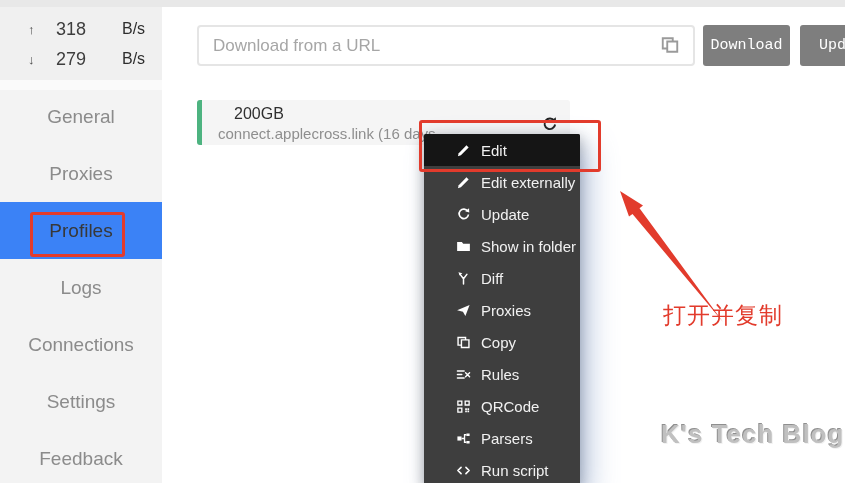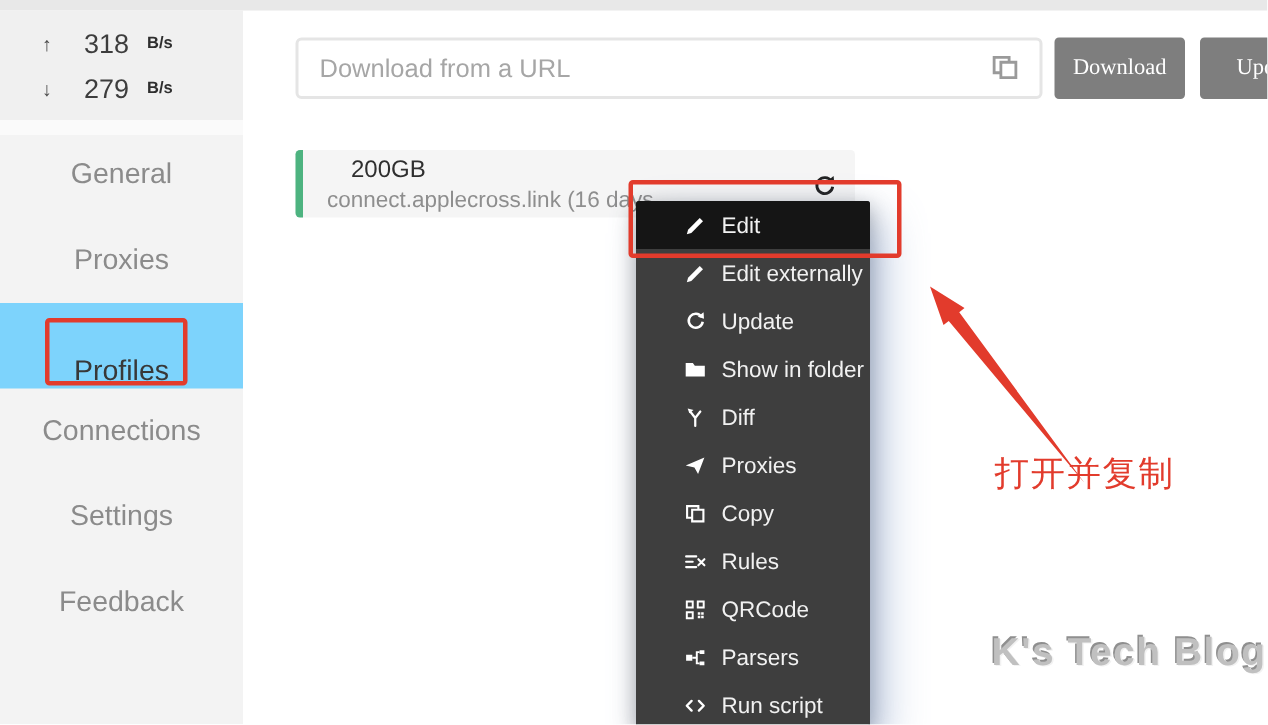--- a/index.html
+++ b/index.html
@@ -7,37 +7,37 @@
   body { font-family:"Liberation Sans","DejaVu Sans",sans-serif; background:#fff; }
   #screen { position:relative; width:845px; height:483px; overflow:hidden; background:#fff; }
 
   .top-strip { position:absolute; left:0; top:0; width:845px; height:7px; background:#e8e8e8; }
 
   .sidebar { position:absolute; left:0; top:7px; width:162px; height:476px; background:#f3f3f3; }
   .traffic { position:absolute; left:0; top:0; width:162px; height:73px; background:#f0f0f0; padding-top:7px; }
   .t-row { height:30px; display:flex; align-items:center; padding-left:28px; }
   .t-arrow { width:20px; font-size:13px; color:#4a4a4a; }
   .t-val { width:38px; text-align:right; font-size:18px; color:#3d3d3d; }
-  .t-unit { margin-left:12px; font-size:11px; font-weight:bold; color:#2e2e2e; }
+  .t-unit { margin-left:36px; font-size:16px; font-weight:normal; color:#2e2e2e; }
   .side-gap { position:absolute; left:0; top:73px; width:162px; height:10px; background:#fafafa; }
   .nav { position:absolute; left:0; top:81px; width:162px; }
   .nav-item { height:57px; display:flex; align-items:center; justify-content:center;
               font-size:19px; color:#8b8b8b; cursor:pointer; }
-  .nav-item.selected { background:#7dd3fc; color:#383838;align-items:flex-end; }
+  .nav-item.selected { background:#3b82f6; color:#383838; }
 
   .url-input { position:absolute; left:197px; top:25px; width:498px; height:41px;
                border:2px solid #e5e5e5; border-radius:4px; padding:0 44px 0 14px;
                font-size:17px; color:#444; outline:none; background:#fff;
                font-family:"Liberation Sans",sans-serif; }
   .url-input::placeholder { color:#a6a6a6; }
   .paste-ic { position:absolute; left:660px; top:35px; width:20px; height:20px;
               color:#9a9a9a; cursor:pointer; }
   .btn { position:absolute; top:25px; height:41px; background:var(--gray-btn); color:#fff;
          font-size:15px; border:none; border-radius:3px; display:flex; align-items:center;
-         justify-content:center; cursor:pointer; font-family:Liberation Serif, serif; }
+         justify-content:center; cursor:pointer; font-family:Liberation Mono, monospace; }
   .btn-download { left:703px; width:87px; }
   .btn-update { left:800px; width:92px; }
 
   .card { position:absolute; left:197px; top:100px; width:373px; height:45px;
           background:#f5f5f5; border-radius:3px; cursor:pointer; }
   .card-bar { position:absolute; left:0; top:0; width:5px; height:45px;
               background:#4db380; border-radius:3px 0 0 3px; }
   .card-title { position:absolute; left:21px; top:5px; font-size:16px; color:#2f2f2f;margin-left:16px; }
   .card-sub { position:absolute; left:21px; top:25px; font-size:15px; color:#8e8e8e; white-space:nowrap; }
   .card-refresh { position:absolute; left:541px; top:116px; width:17px; height:17px;
@@ -87,20 +87,23 @@
         <div class="nav-item">
           <span>General</span>
         </div>
         <div class="nav-item">
           <span>Proxies</span>
         </div>
         <div class="nav-item selected">
           <span>Profiles</span>
         </div>
         <div class="nav-item">
+          <span>Logs</span>
+        </div>
+        <div class="nav-item">
           <span>Connections</span>
         </div>
         <div class="nav-item">
           <span>Settings</span>
         </div>
         <div class="nav-item">
           <span>Feedback</span>
         </div>
       </div>
   </div>

